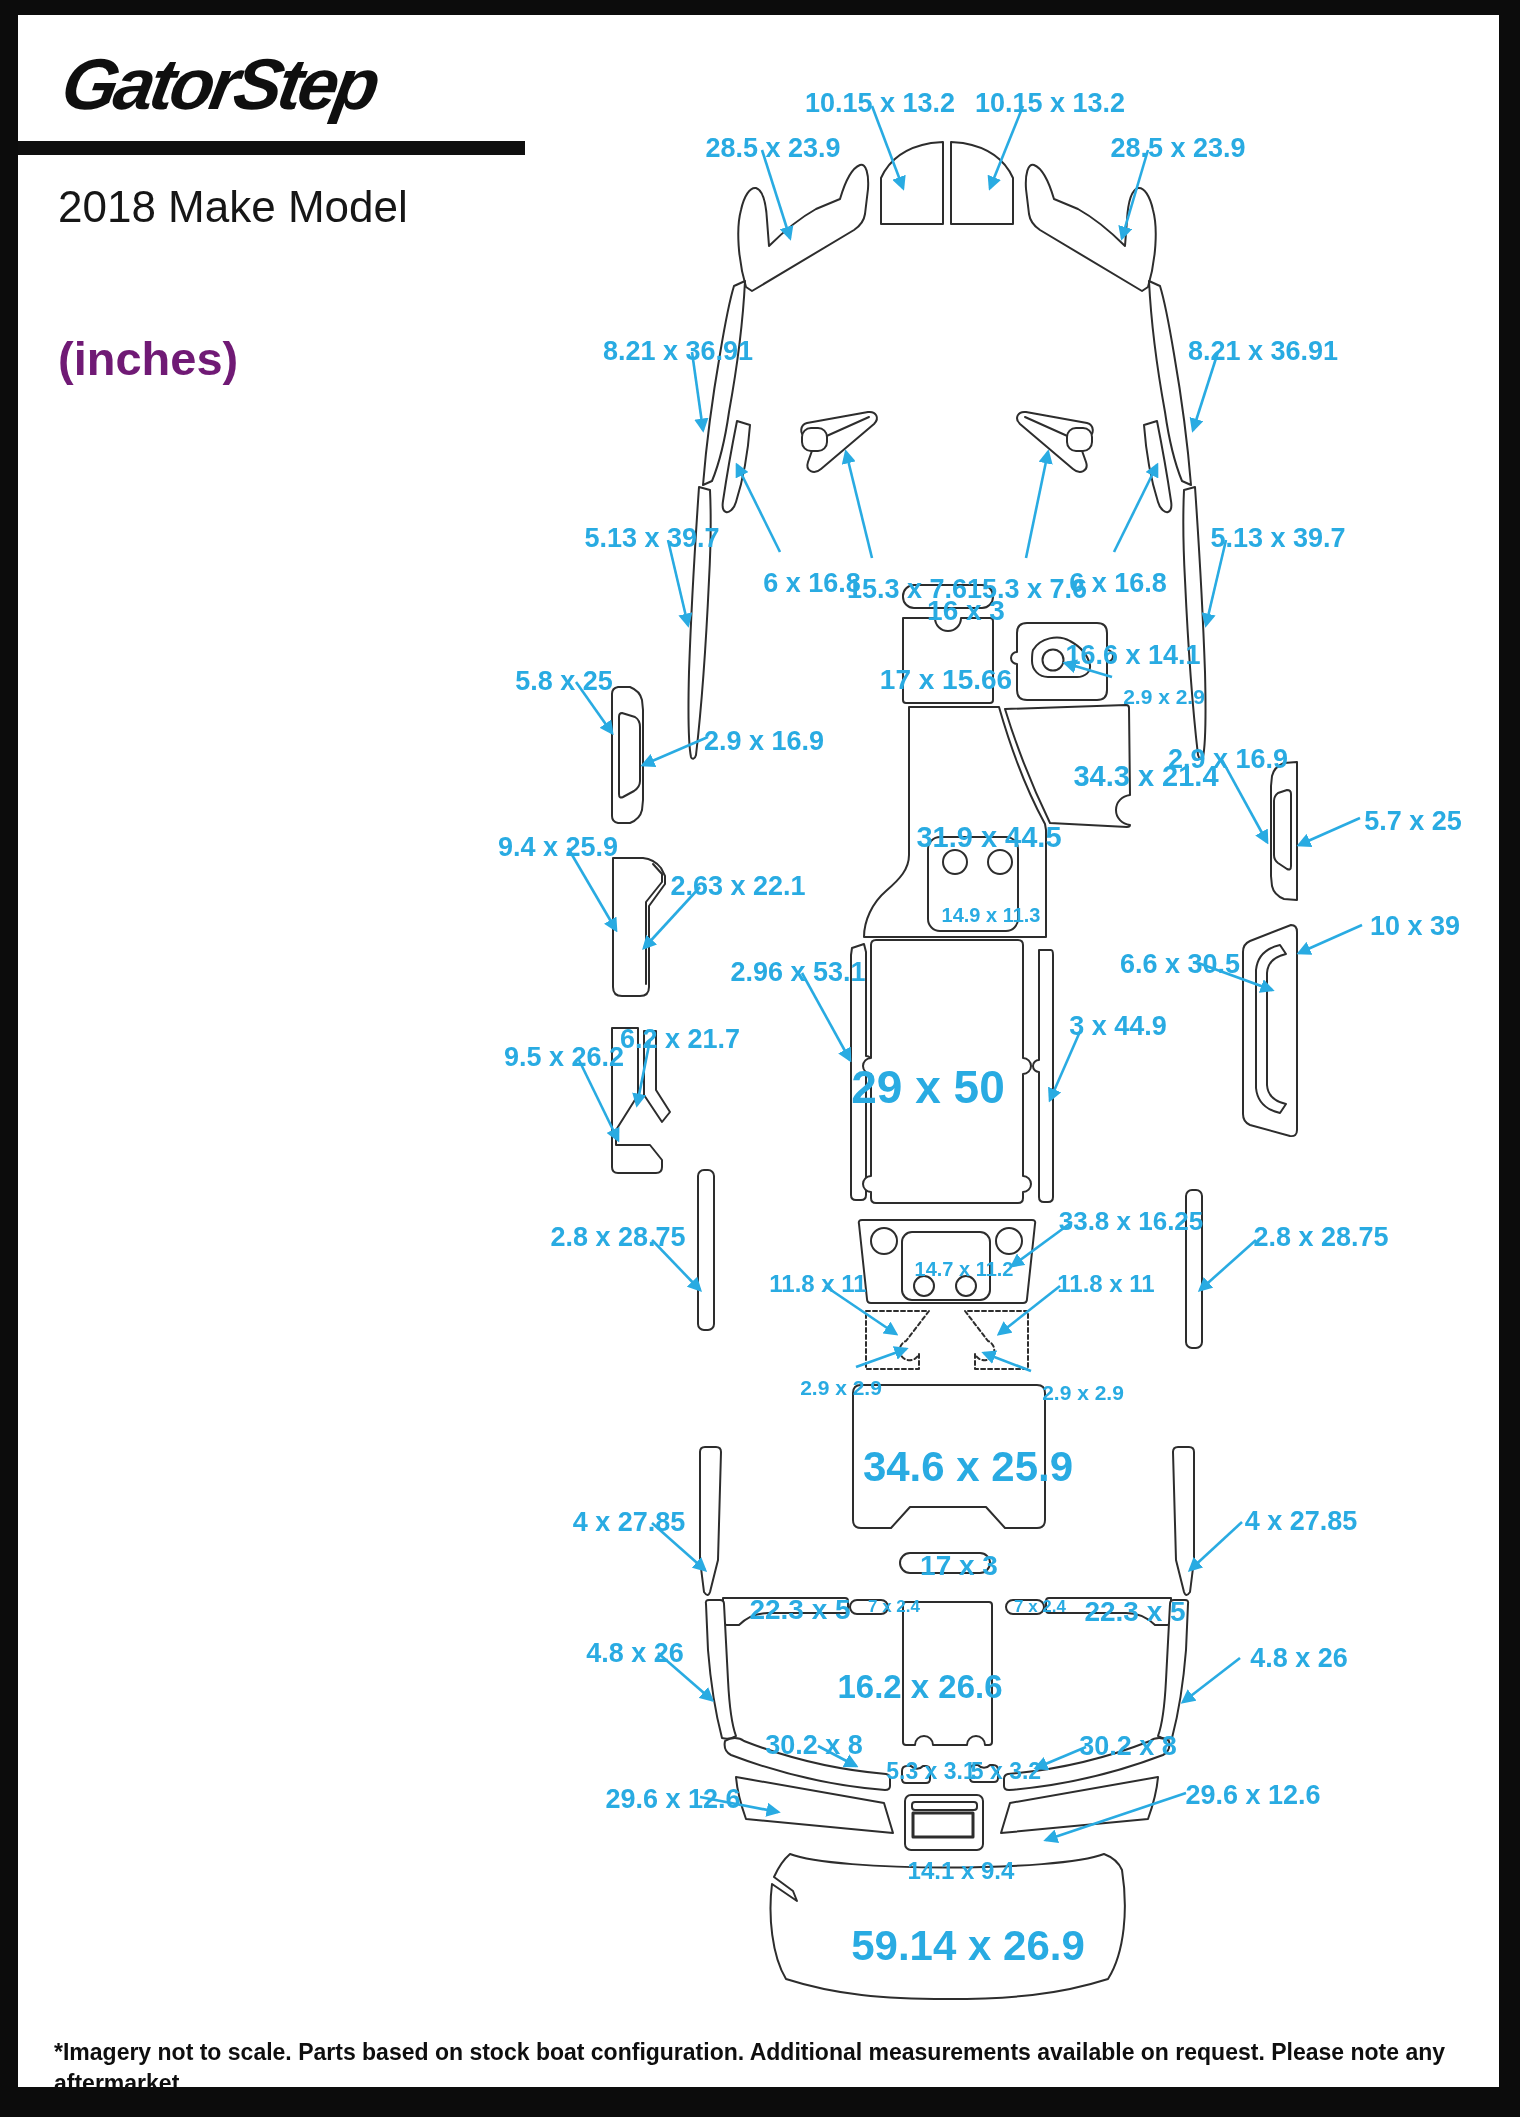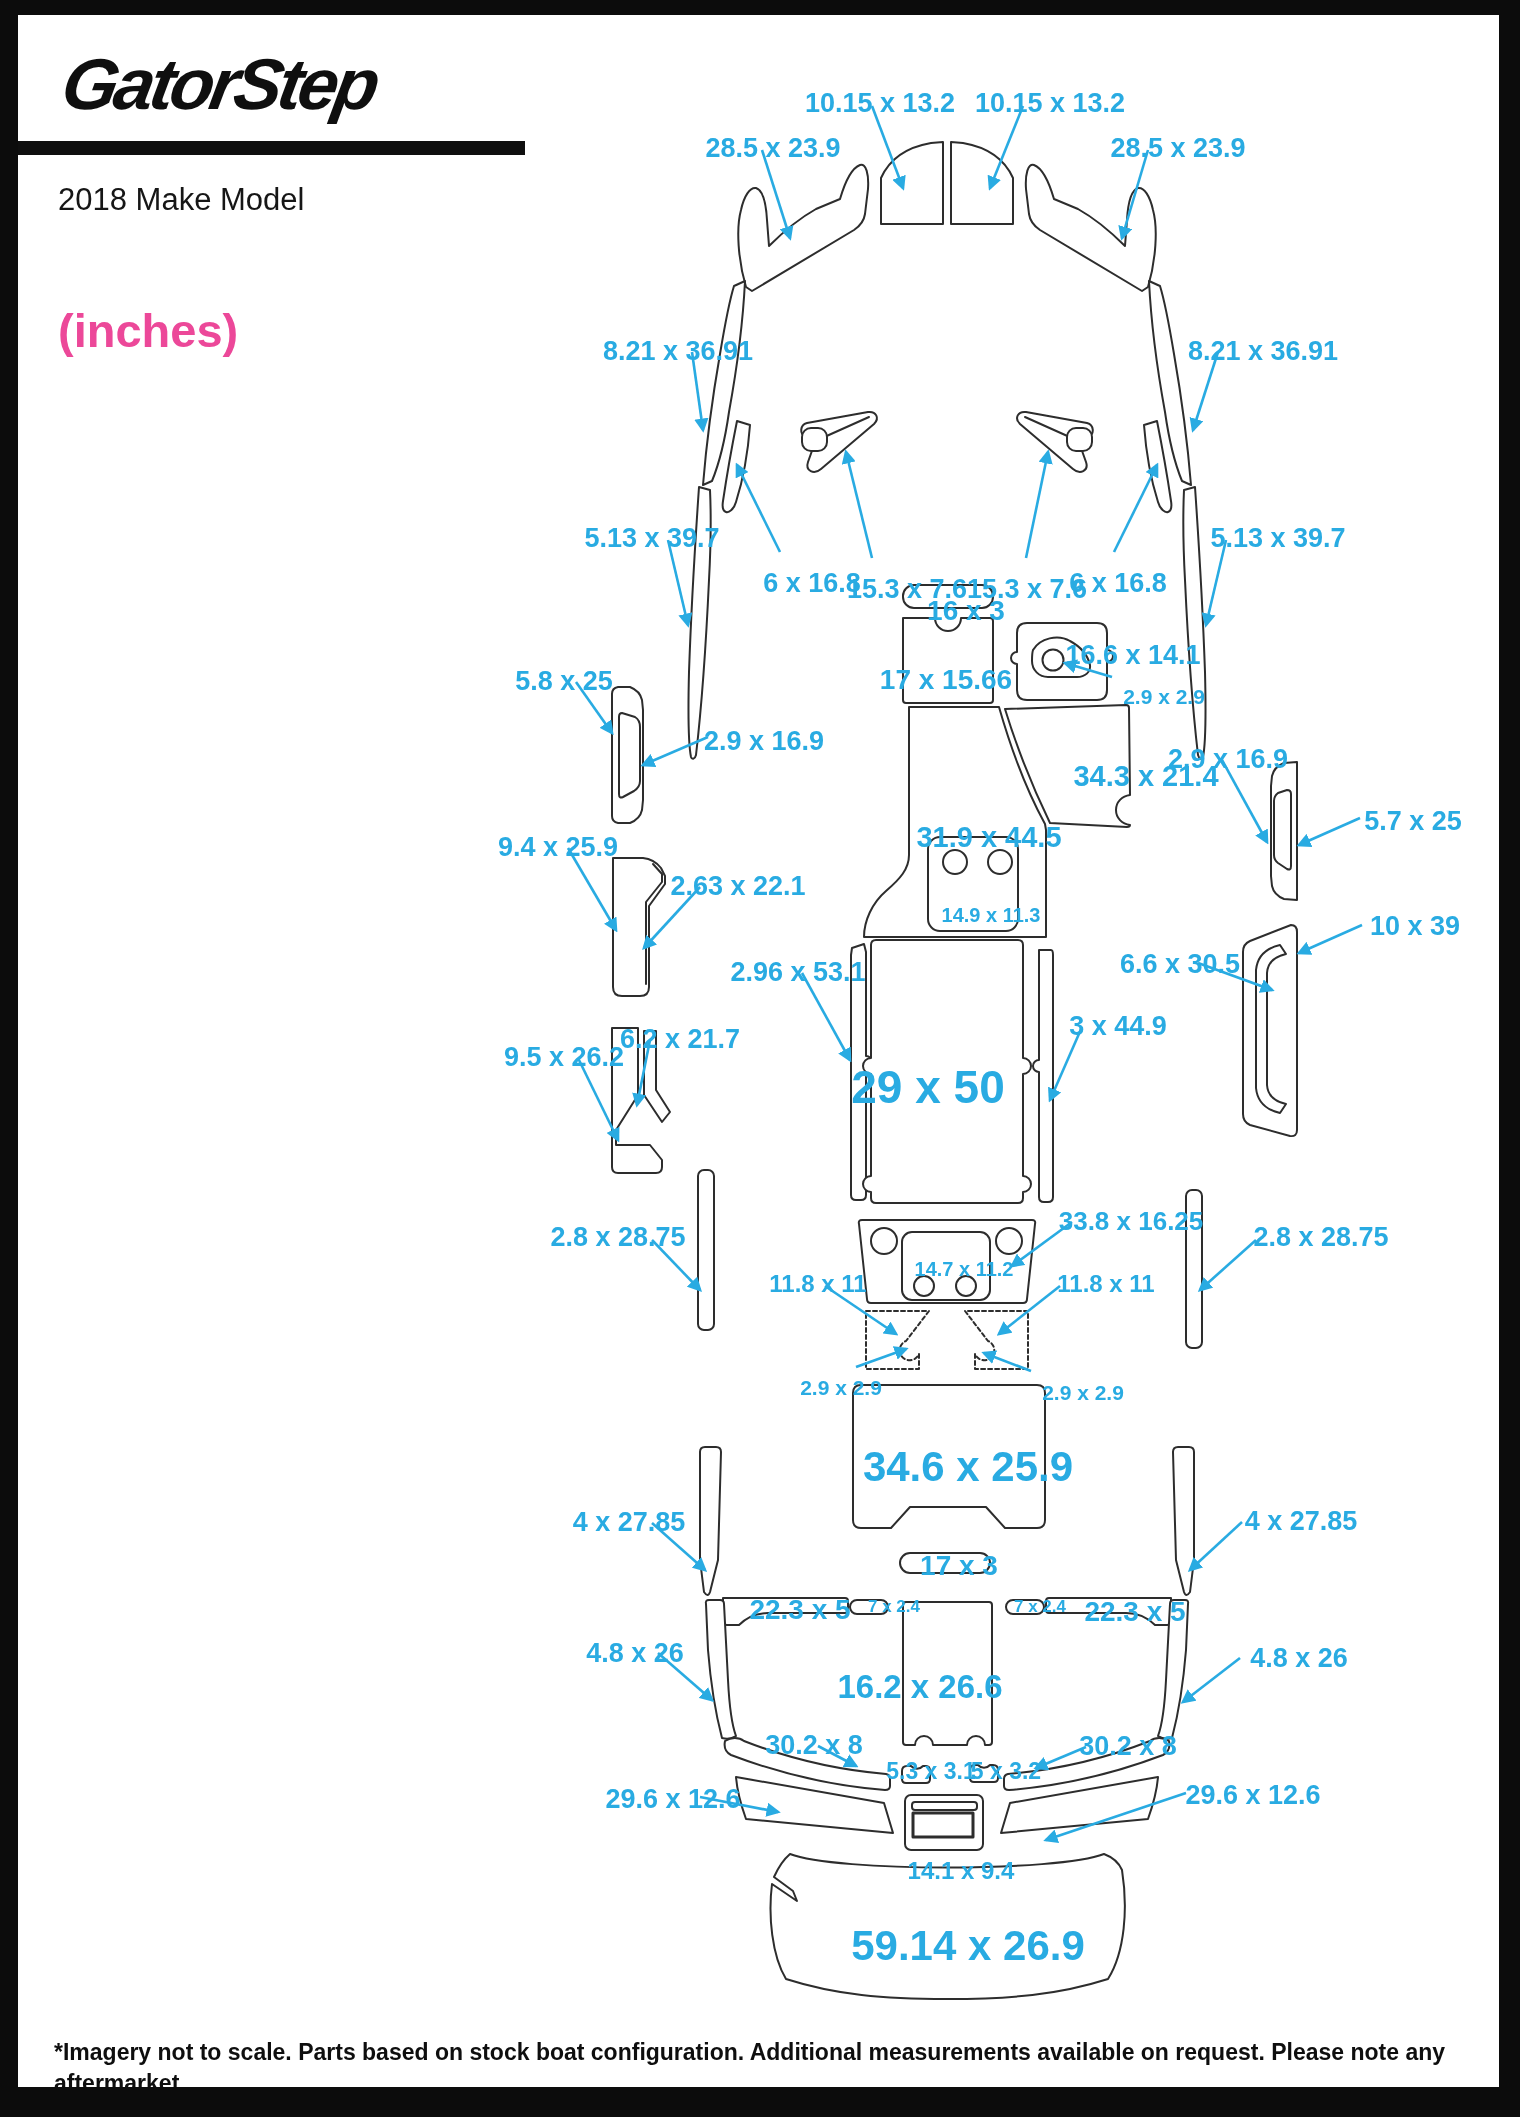--- a/index.html
+++ b/index.html
@@ -10,39 +10,39 @@
     border-right:21px solid #0c0c0c;border-bottom:30px solid #0c0c0c;
     font-family:"Liberation Sans", sans-serif;
   }
   .abs{position:absolute;}
   .logo{
     left:38px;top:28px;font-size:72px;font-weight:bold;font-style:italic;
     letter-spacing:-4px;color:#0f0f0f;transform:skewX(-10deg);transform-origin:left bottom;
     white-space:nowrap;
   }
   .logo-bar{left:-18px;top:126px;width:525px;height:14px;background:#0f0f0f;}
-  .model-title{left:40px;top:167px;font-size:31px;color:#161616;white-space:nowrap;}
+  .model-title{left:40px;top:167px;font-size:44px;color:#161616;white-space:nowrap;}
   .sub1{left:40px;top:228px;font-size:47px;font-weight:bold;white-space:nowrap;}
   .sub2{left:40px;top:288px;font-size:47px;font-weight:bold;white-space:nowrap;}
   .footer{left:36px;top:2022px;width:1450px;font-size:23px;font-weight:bold;color:#0e0e0e;line-height:31px;}
   .diagram-svg{left:0;top:0;width:1481px;height:2072px;}
   .mlabel{
     position:absolute;transform:translate(-50%,-50%);white-space:nowrap;
     font-weight:bold;line-height:1;z-index:5;
   }
 </style>
 </head>
 <body>
 
 <div class="page">
 
   <div class="abs logo">GatorStep</div>
   <div class="abs logo-bar"></div>
   <div class="abs model-title">2018 Make Model</div>
-  <div class="abs sub2" style="color: #ec4899;">(inches)</div>
+  <div class="abs sub2" style="color: #701a75; margin-top: 28px;">(inches)</div>
 
   <svg class="abs diagram-svg" viewBox="18 15 1481 2072" preserveAspectRatio="none">
     <defs>
       <marker id="ah" viewBox="0 0 10 10" refX="8" refY="5" markerWidth="5.5" markerHeight="5.5" orient="auto-start-reverse">
         <path d="M0,0 L10,5 L0,10 Z" fill="#29ABE2"></path>
       </marker>
     </defs>
 
     <g fill="#ffffff" stroke="#2d2d2d" stroke-width="2" stroke-linejoin="round" stroke-linecap="round">
 

